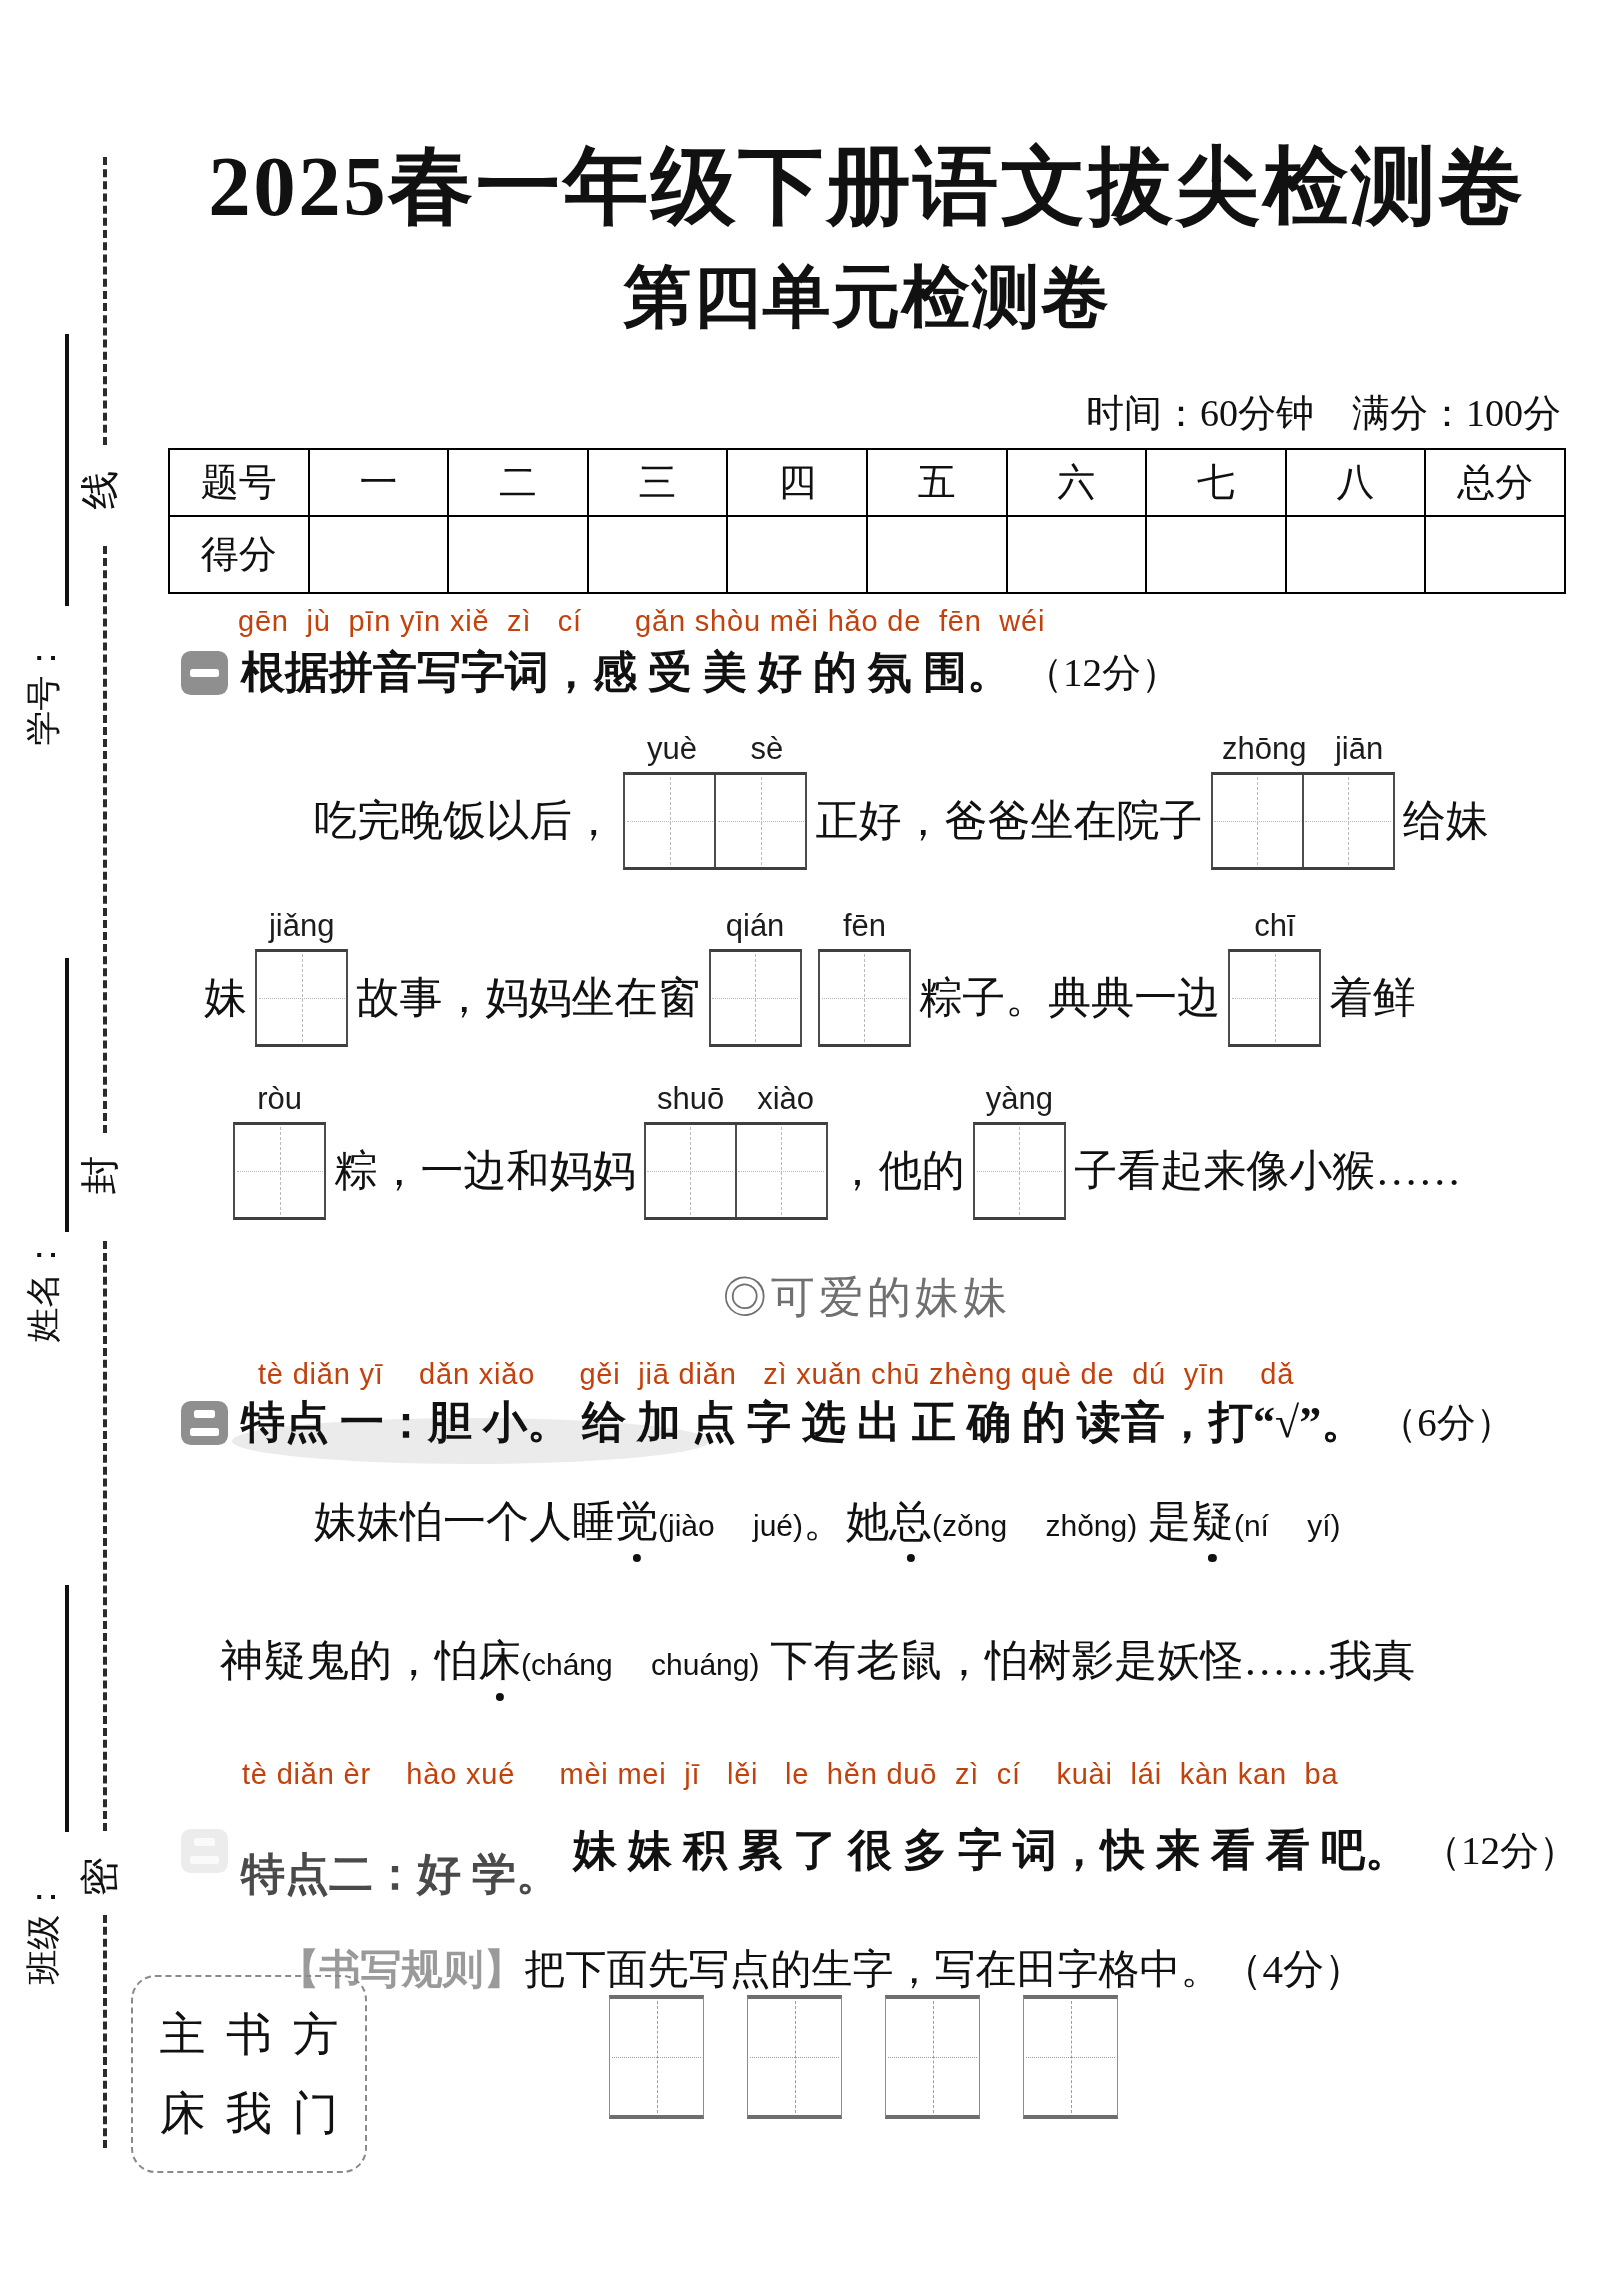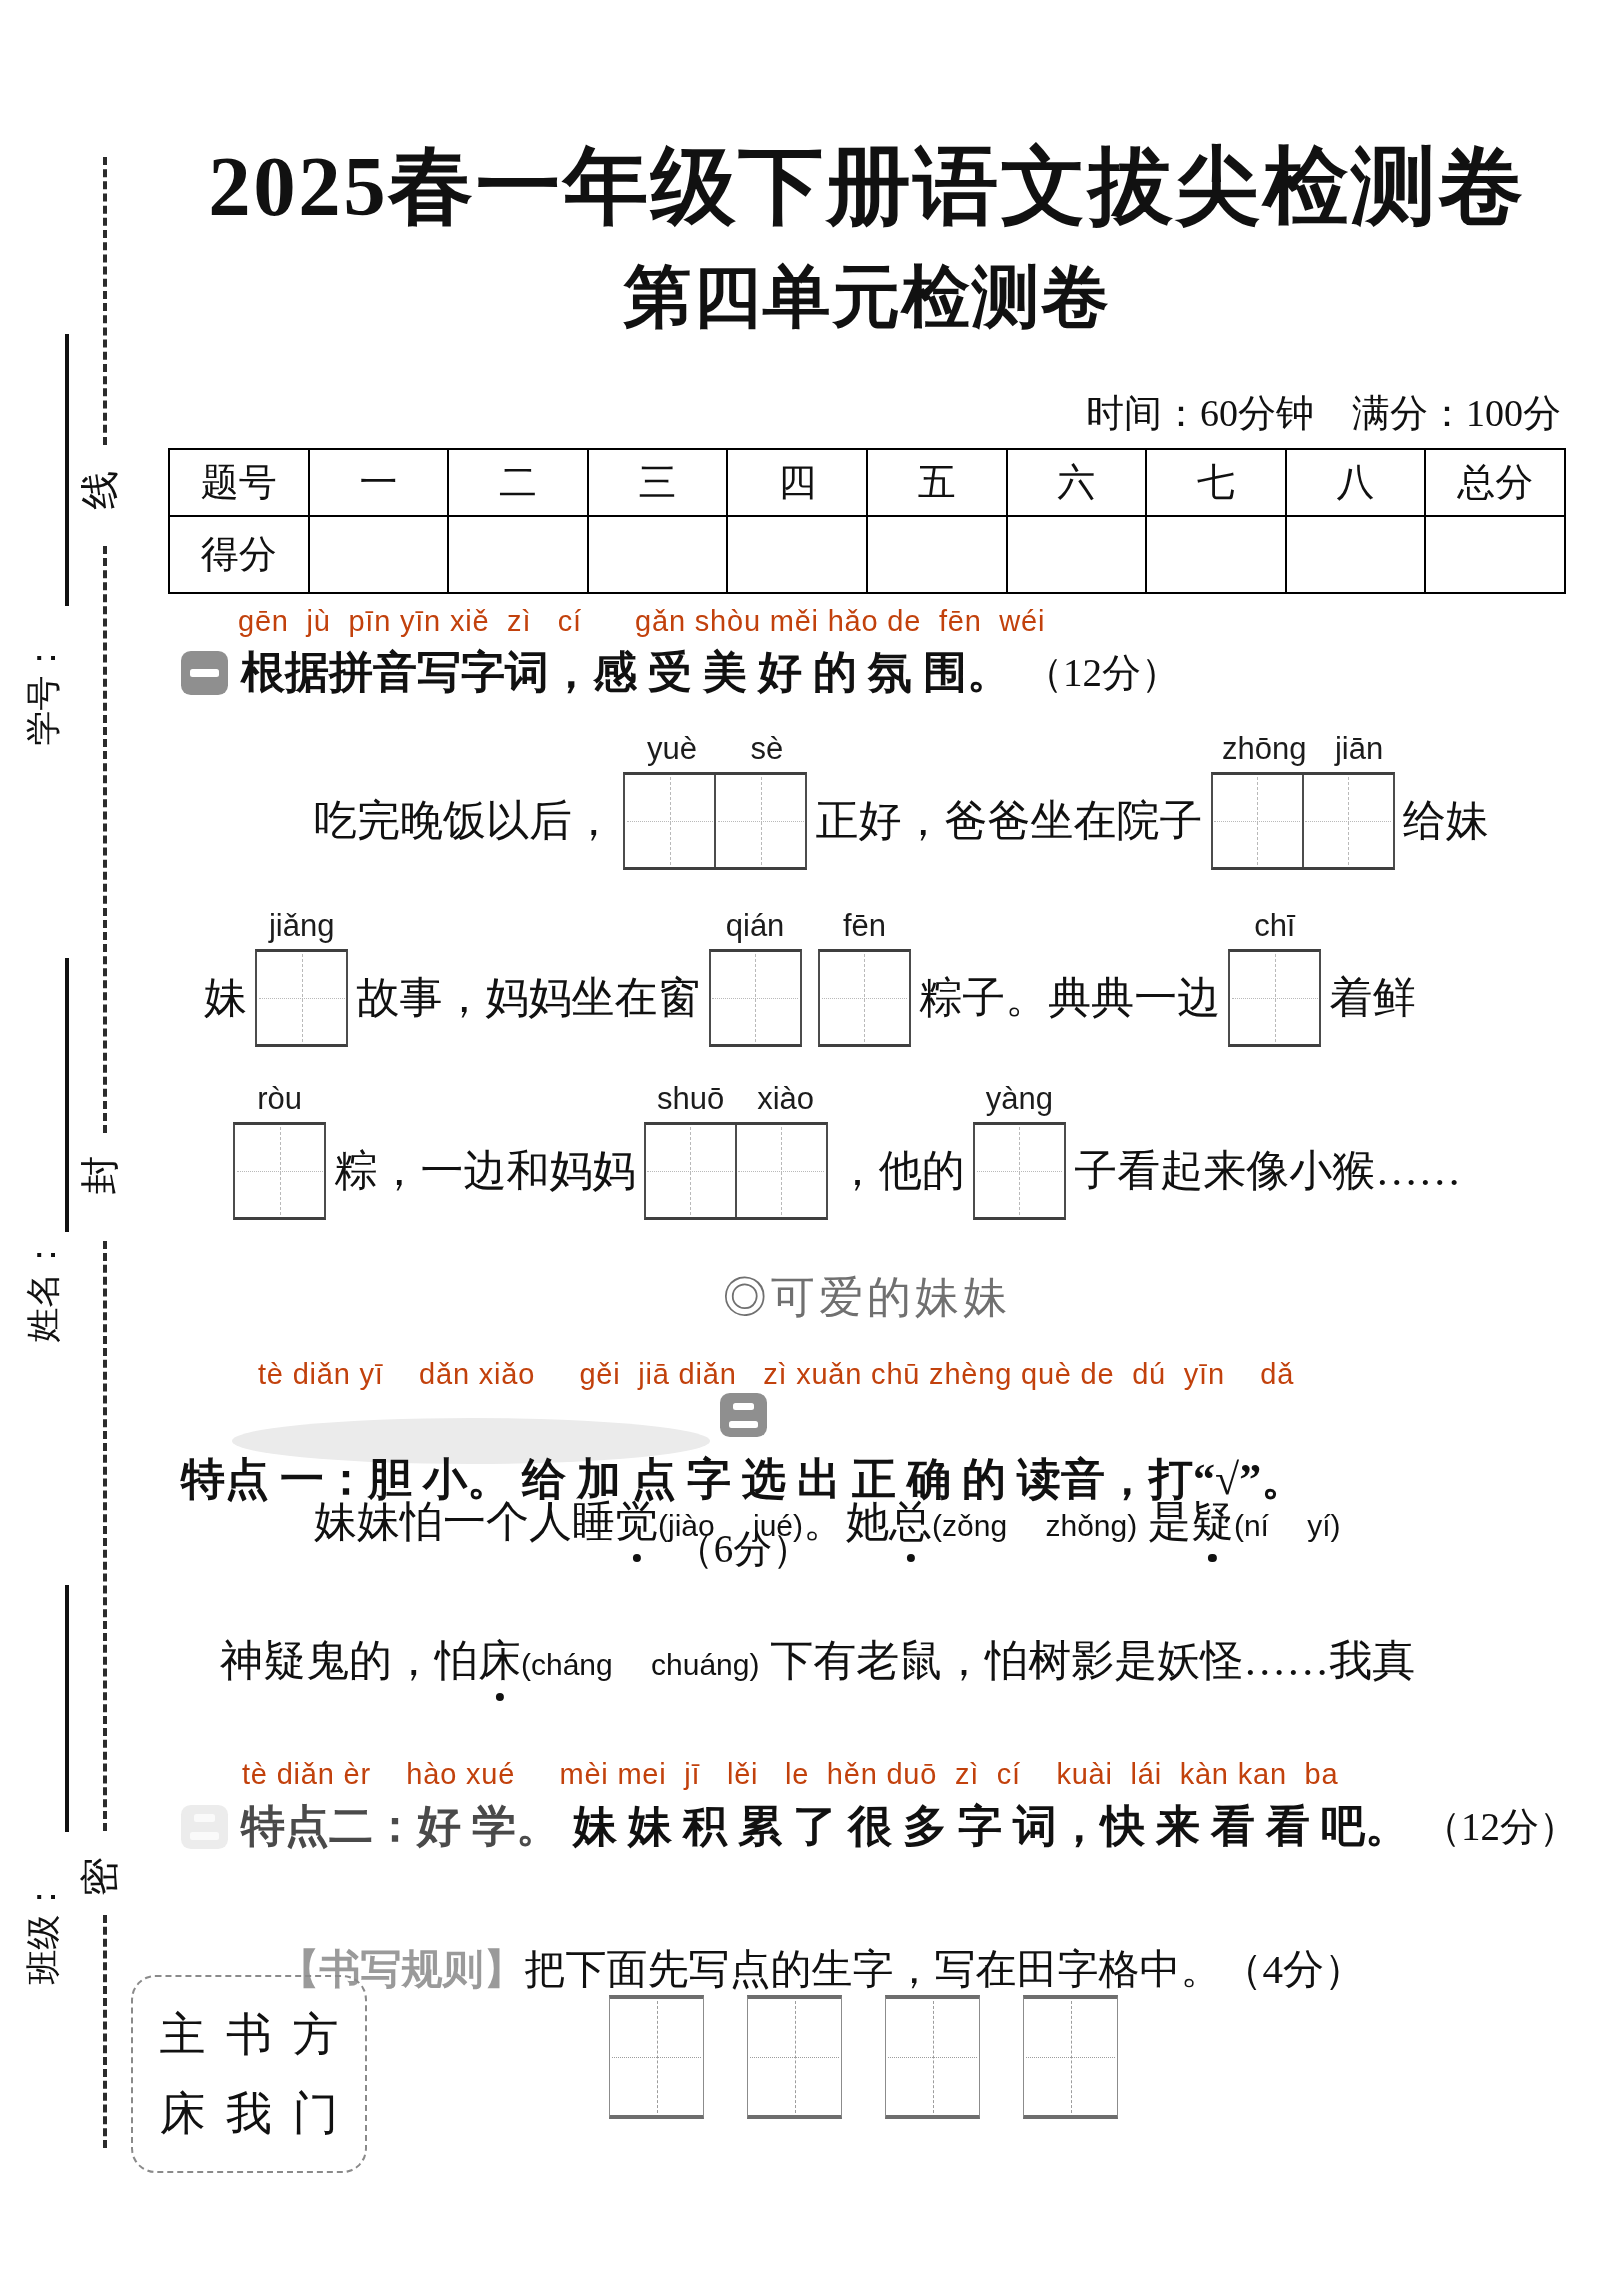--- a/index.html
+++ b/index.html
@@ -46,25 +46,25 @@
   table.score tr.scr td{height:75px;}
 
   .pinyin-line{position:absolute;font-family:"Liberation Sans",sans-serif;
     font-size:29px;color:#c2410c;white-space:pre;letter-spacing:0.8px;}
   .p1{left:70px;top:605px;}
   .p2{left:74px;top:1358px;margin-left:16px;}
   .p3{left:74px;top:1758px;}
 
   .sec-head{position:absolute;display:flex;align-items:center;gap:13px;white-space:pre;}
   .h1{left:13px;top:643px;}
-  .h2{left:13px;top:1393px;flex-direction:column;}
+  .h2{left:13px;top:1393px;}
   .h3{left:13px;top:1797px;}
   .sec-head .htext{font-size:44px;font-weight:bold;position:relative;z-index:2;}
   .sec-head .hpts{font-size:39px;font-weight:400;position:relative;z-index:2;}
-  .h3 .hpre{color:#4a4a4a;}
+  .h3 .hpre{color:#4a4a4a;margin-top:48px;}
 
   .sec-icon{width:47px;height:44px;border-radius:9.8px;position:relative;flex:none;}
   .icon-one{background:#8f8f8f;}
   .icon-one::after{content:"";position:absolute;left:9px;right:9px;top:18px;height:8.2px;background:#fff;border-radius:2.5px;}
   .icon-two{background:#8f8f8f;}
   .icon-two::before{content:"";position:absolute;left:13px;right:13px;top:9.8px;height:7.4px;background:#fff;border-radius:2.5px;}
   .icon-two::after{content:"";position:absolute;left:9px;right:9px;bottom:9px;height:7.4px;background:#fff;border-radius:2.5px;}
   .icon-faint{background:#ececec;}
   .icon-faint::before{content:"";position:absolute;left:13px;right:13px;top:9.8px;height:7.4px;background:#fafafa;border-radius:2.5px;}
   .icon-faint::after{content:"";position:absolute;left:9px;right:9px;bottom:9px;height:7.4px;background:#fafafa;border-radius:2.5px;}

